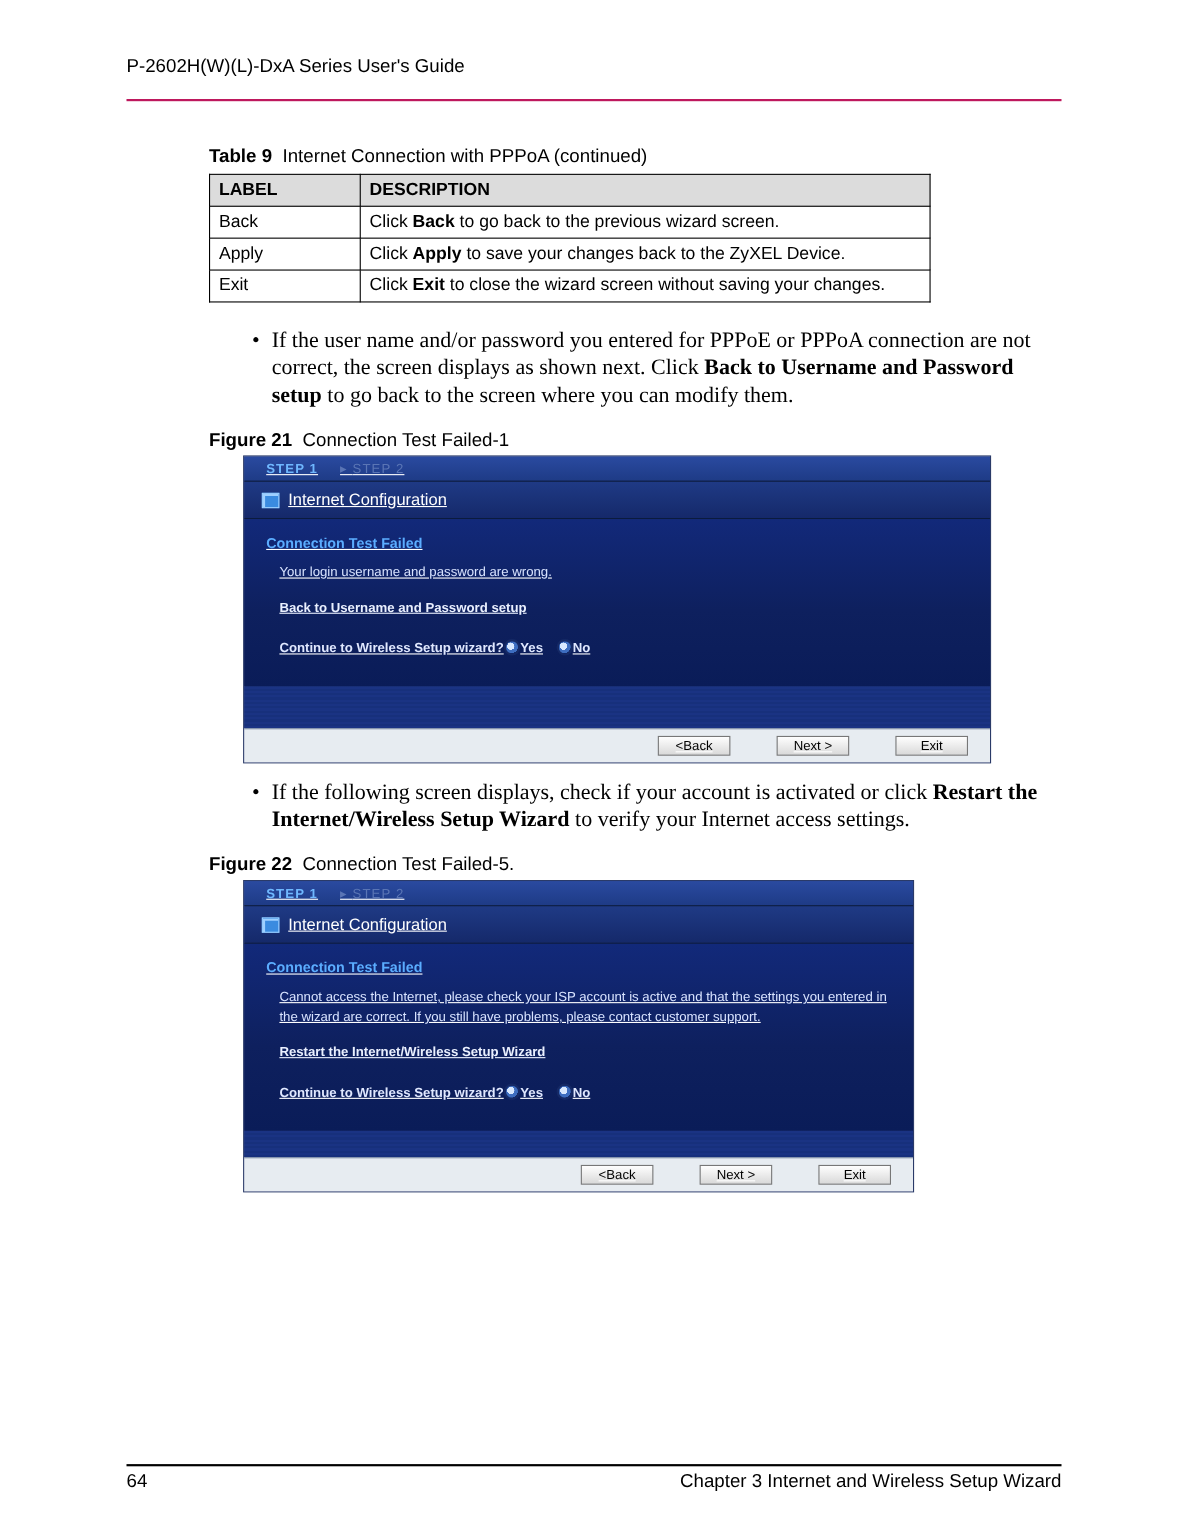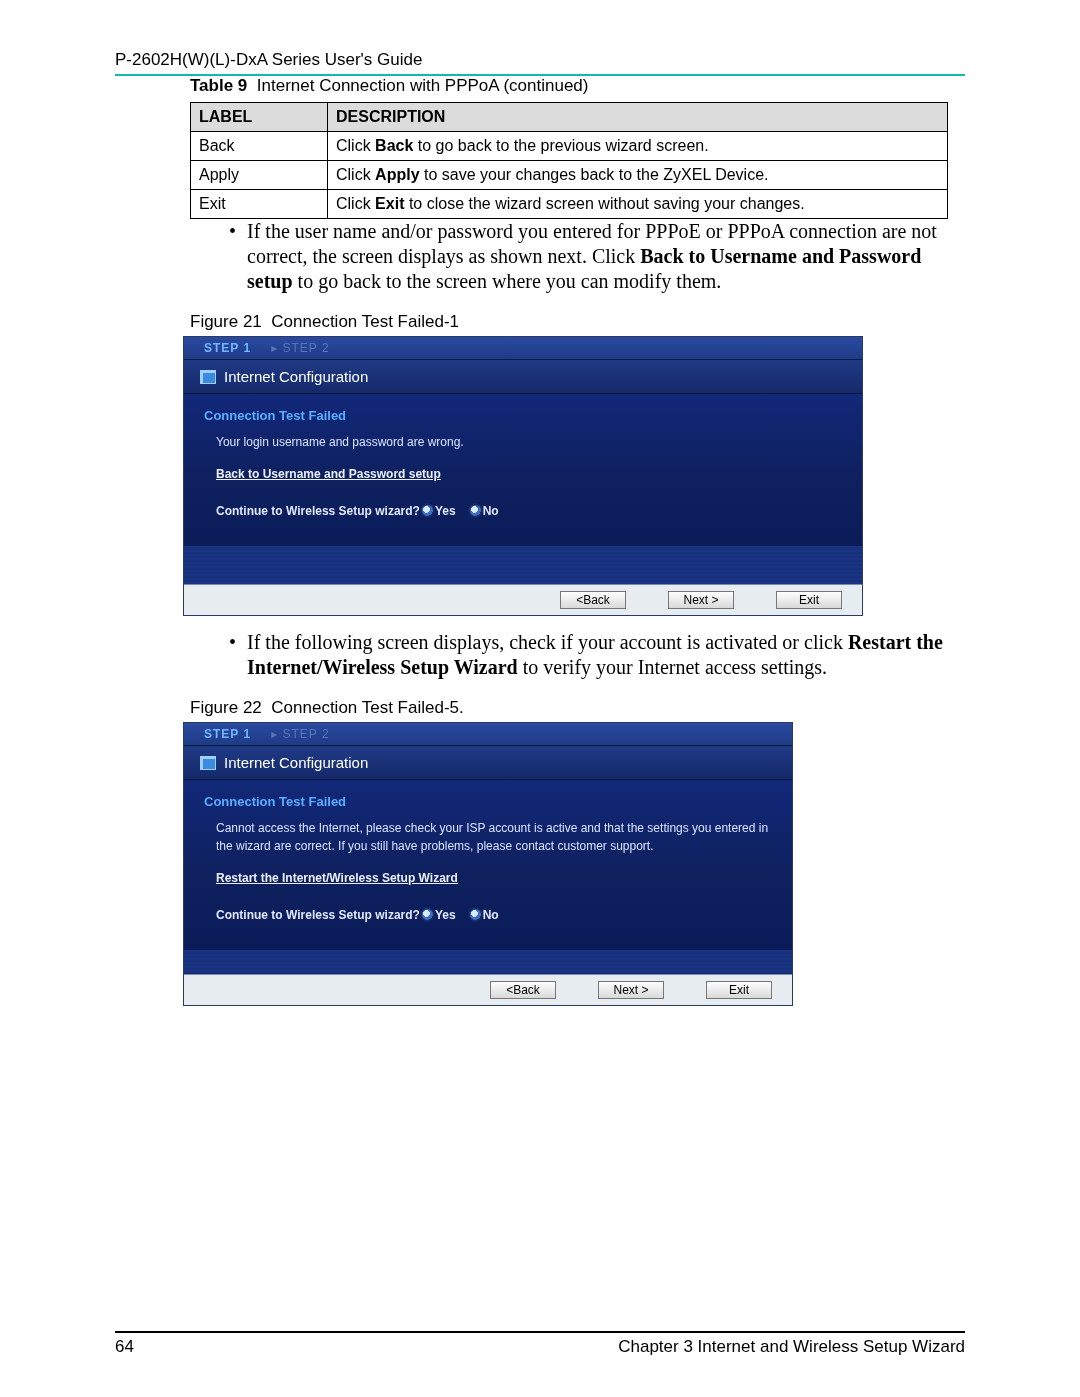--- a/index.html
+++ b/index.html
@@ -10,32 +10,34 @@
   }
   .page{
     width:1080px;
     height:1397px;
     box-sizing:border-box;
     padding:50px 115px 40px 115px;
     position:relative;
   }
   .header-line{
     font-size:17px;
-    padding-bottom:4px;
-    border-bottom:2px solid #14b8a6;
+    padding-bottom:20px;
+    border-bottom:2px solid #be185d;
+    margin-bottom:40px;
   }
   .table-caption{
     font-size:17px;
     margin:0 0 6px 75px;
   }
   .table-caption b{font-weight:bold;}
   table.desc{
     border-collapse:collapse;
-    width:758px;
+    width:656px;
     margin-left:75px;
+    margin-bottom:22px;
   }
   table.desc th,table.desc td{
     border:1px solid #000;
     font-size:16px;
     text-align:left;
     padding:5px 8px;
   }
   table.desc th{
     background:#dcdcdc;
     font-weight:bold;
@@ -58,28 +60,29 @@
   .bullets li::before{
     content:"•";
     position:absolute;
     left:-18px;
     top:0;
   }
   .figure-caption{
     font-size:17px;
     margin:0 0 4px 75px;
   }
-  .figure-caption b{font-weight:normal;}
+  .figure-caption b{font-weight:bold;}
   .wizard{
-    margin-left:68px;
+    margin-left:106px;
     box-sizing:border-box;
     border:1px solid #2a3a68;
     background:linear-gradient(#1b2f6a,#1a2e69);
     font-family:Verdana,Arial,sans-serif;
     color:#fff;
+    text-decoration:underline;
   }
   .wizard.big{width:680px;}
   .wizard.small{width:610px;}
   .step-bar{
     background:linear-gradient(#2a4aa0,#1e3b86);
     padding:4px 12px 4px 20px;
     font-size:12px;
     letter-spacing:1px;
     display:flex;
     gap:20px;

